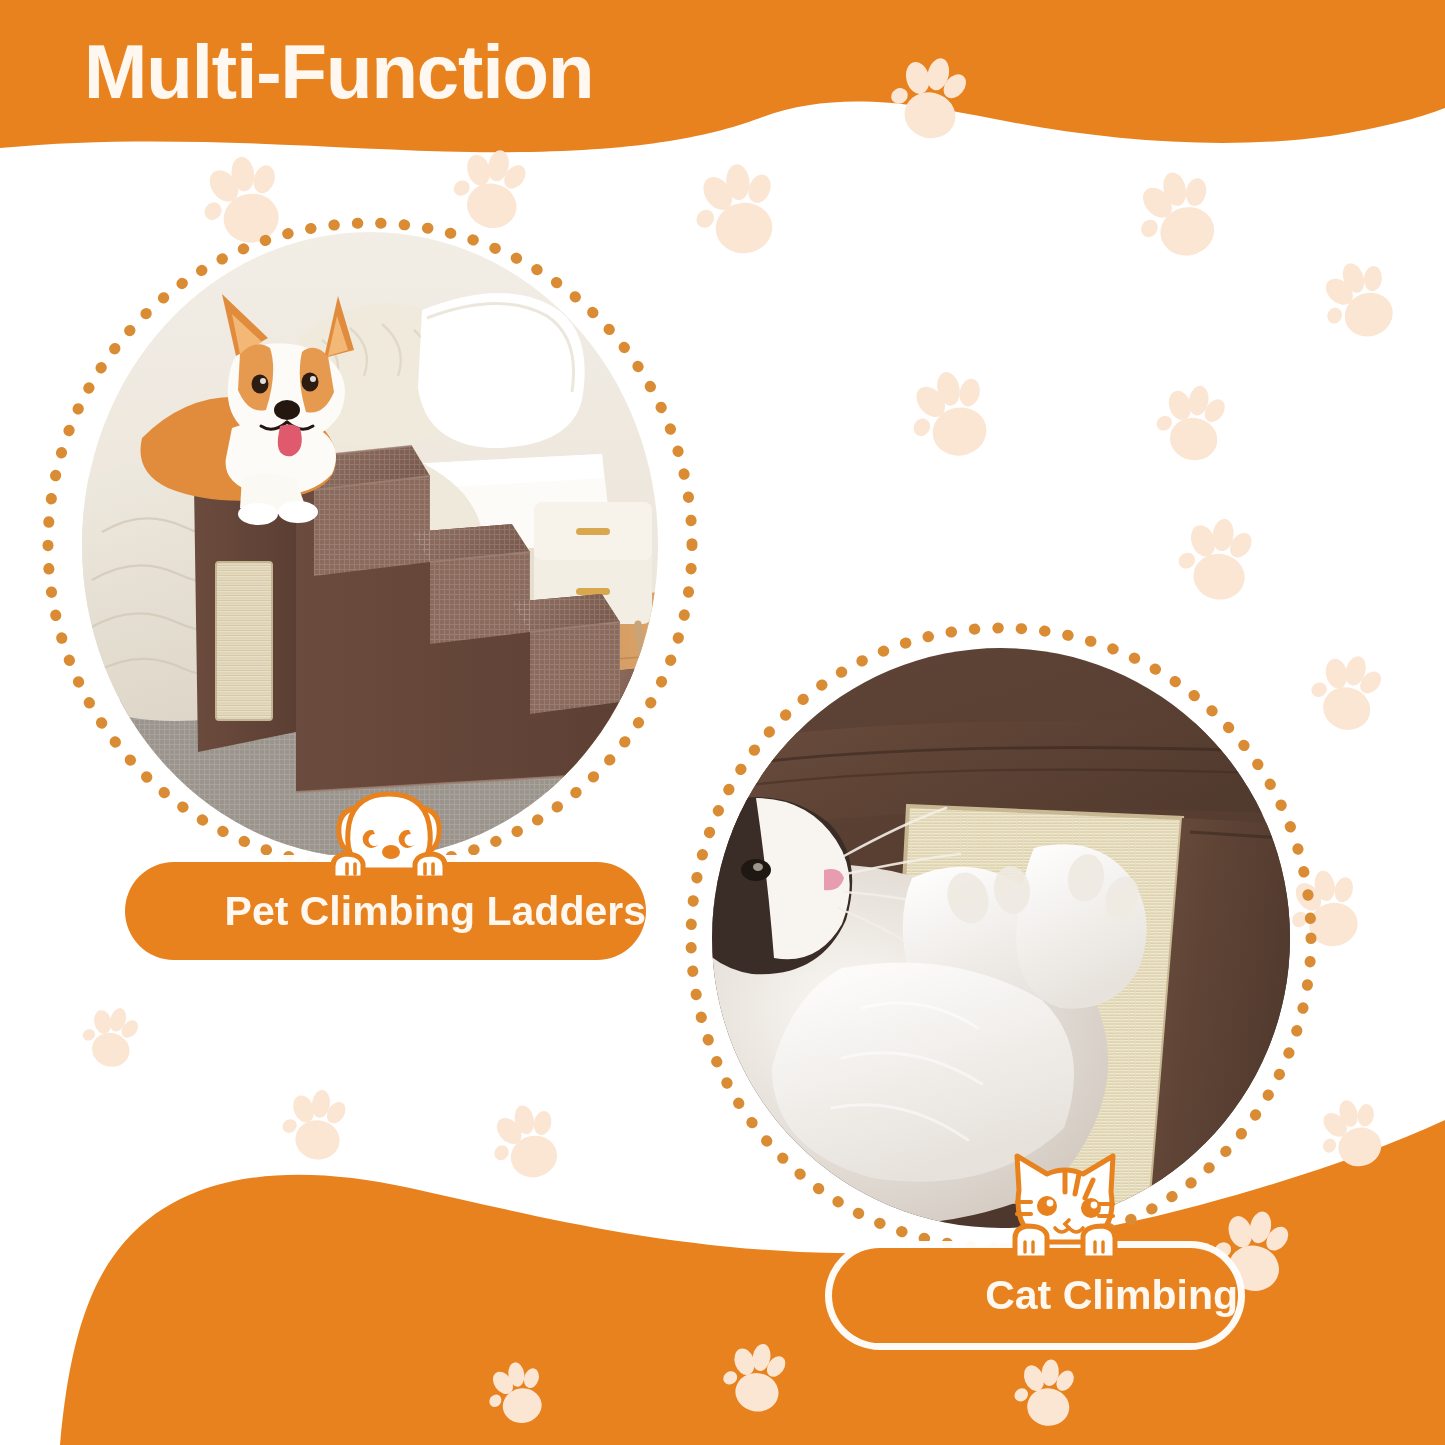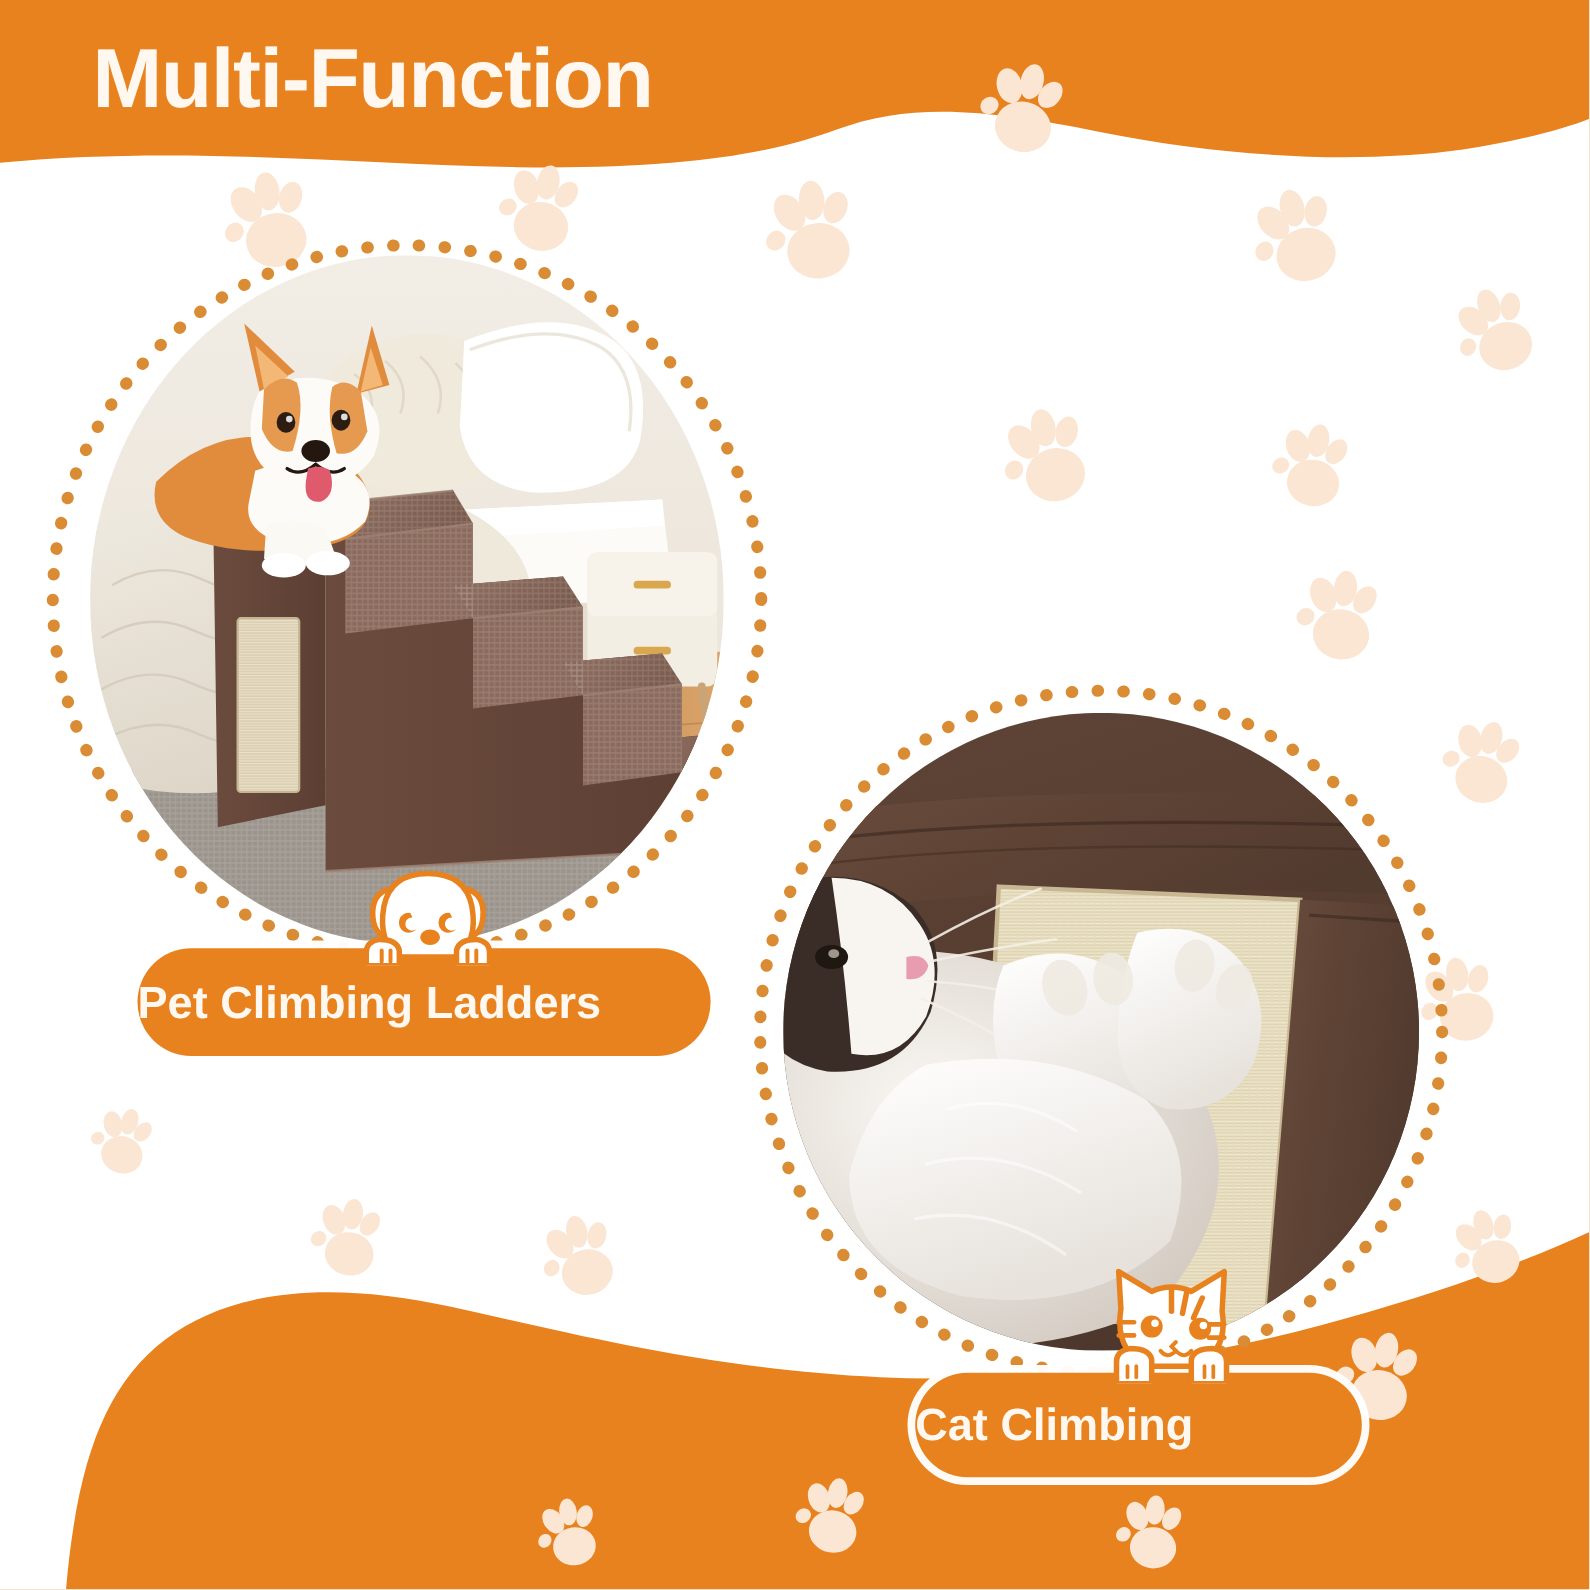--- a/index.html
+++ b/index.html
@@ -43,21 +43,21 @@
     border-radius: 50%;
     z-index: 15;
     pointer-events: none;
   }
 
   
   .pill {
     position: absolute;
     display: flex;
     align-items: center;
-    justify-content: flex-start;
+    justify-content: flex-end;
     background: #E8821E;
     border-radius: 60px;
     color: #FFF8F0;
     font-weight: 700;
     z-index: 60;
     box-shadow: 0 0 0 7px rgba(255,255,255,0.96);
     white-space: nowrap;
   }
   #pill-dog {
     left: 125px; top: 862px;

